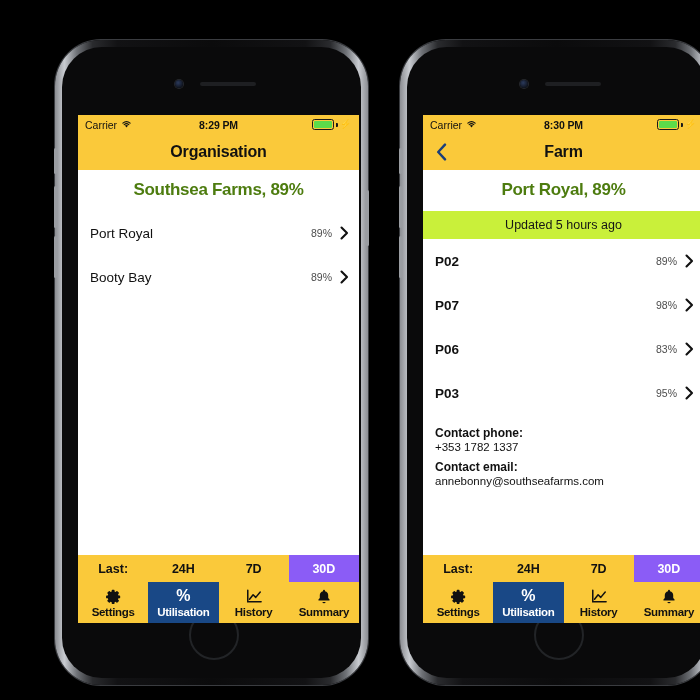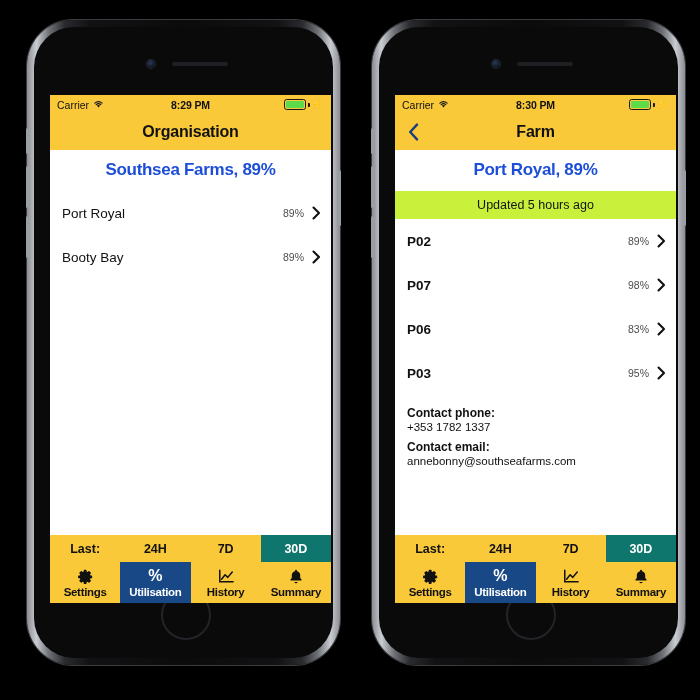--- a/index.html
+++ b/index.html
@@ -1,22 +1,22 @@
 <!DOCTYPE html>
 <html><head>
 <meta charset="utf-8">
 <style>
   html,body{margin:0;padding:0;background:#000;}
   body{width:700px;height:700px;overflow:hidden;font-family:"Liberation Sans",sans-serif;}
   .stage{position:relative;width:700px;height:700px;background:#000;}
 
   
-  .phone{position:absolute;top:20px;width:313px;height:645px;border-radius:46px;
+  .phone{position:absolute;top:40px;width:313px;height:645px;border-radius:46px;
          background:linear-gradient(90deg,#8b8d92 0%,#c9ccd1 3%,#6f7277 7%,#2a2b2e 12%,#121214 20%,#0b0b0c 50%,#121214 80%,#2a2b2e 88%,#6f7277 93%,#c9ccd1 97%,#8b8d92 100%);
-         box-shadow:0 0 0 1px #3a3c40;}
+         box-shadow:0 0 0 1px #3a3c40;margin-left:28px;}
   .phone.left{left:27px;}
   .phone.right{left:372px;}
   .phone-inner{position:absolute;left:7px;top:7px;right:7px;bottom:7px;border-radius:40px;background:#0a0a0b;}
 
   .cam{position:absolute;top:33px;left:50%;margin-left:-37px;width:8px;height:8px;border-radius:50%;
        background:radial-gradient(circle at 40% 35%,#2b3a5c 0%,#141a28 60%,#05070c 100%);box-shadow:0 0 0 1px #26282c;}
   .speaker{position:absolute;top:35px;left:50%;margin-left:-12px;width:56px;height:4px;border-radius:3px;background:#1e1f22;}
   .home{position:absolute;bottom:18px;left:50%;margin-left:-23px;width:46px;height:46px;border-radius:50%;
         border:2px solid #222427;background:#0a0a0b;}
   .vol{position:absolute;left:-1px;width:3px;border-radius:2px;background:#9a9da2;}
@@ -40,21 +40,21 @@
   .batt-nub{width:1.6px;height:4px;background:#1a1a1a;border-radius:0 1px 1px 0;margin-left:.5px;}
   .bolt{font-size:9px;line-height:1;color:#111;margin-left:1px;}
 
   
   .navbar{height:36px;background:#fac93a;display:flex;align-items:center;justify-content:center;position:relative;flex:0 0 auto;}
   .navbar .title{font-size:16px;font-weight:700;color:#111;letter-spacing:-.2px;}
   .back{position:absolute;left:8px;top:50%;transform:translateY(-50%);width:20px;height:24px;
         display:flex;align-items:center;justify-content:center;cursor:pointer;}
 
   
-  .pagehead{background:#fff;text-align:center;font-size:17px;font-weight:700;color:#1d4ed8;
+  .pagehead{background:#fff;text-align:center;font-size:17px;font-weight:700;color:#4d7c0f;
             padding:10px 8px 11px;letter-spacing:-.3px;flex:0 0 auto;}
   .updated{background:#c9f03a;text-align:center;font-size:12.5px;color:#151515;padding:7px 4px;flex:0 0 auto;}
 
   
   .list{flex:1 1 auto;background:#fff;overflow:hidden;}
   .row{display:flex;align-items:center;padding:0 10px 0 12px;height:44px;cursor:pointer;justify-content:flex-end;}
   .row .nm{flex:1 1 auto;font-size:13.5px;color:#111;}
   .row.bold .nm{font-weight:700;font-size:13.5px;}
   .row .pct{font-size:10.5px;color:#4d4d4d;margin-right:8px;}
   .chev{width:9px;height:14px;display:block;}
@@ -62,21 +62,21 @@
   
   .contact{padding:4px 12px 0;background:#fff;}
   .contact .lbl{font-size:12px;font-weight:700;color:#111;margin-top:7px;}
   .contact .val{font-size:11.5px;color:#111;margin-top:1px;}
 
   
   .rangebar{display:flex;background:#fac93a;height:27px;flex:0 0 auto;align-items:stretch;}
   .rangebar .cell{flex:1 1 0;display:flex;align-items:center;justify-content:center;
                   font-size:12.5px;font-weight:700;color:#111;cursor:pointer;}
   .rangebar .cell.lastlbl{cursor:default;}
-  .rangebar .cell.sel{background:#0f766e;color:#fff;}
+  .rangebar .cell.sel{background:#8b5cf6;color:#fff;}
 
   .tabbar{display:flex;background:#fac93a;height:41px;flex:0 0 auto;}
   .tab{flex:1 1 0;display:flex;flex-direction:column;align-items:center;justify-content:center;gap:1px;cursor:pointer;}
   .tab .ic{height:17px;display:flex;align-items:center;justify-content:center;}
   .tab .tl{font-size:11.5px;font-weight:700;color:#111;letter-spacing:-.3px;}
   .tab.sel{background:#194886;}
   .tab.sel .tl{color:#fff;text-align:center;}
   .pctglyph{font-size:16px;font-weight:700;color:#fff;line-height:1;}
 </style>
 </head>

